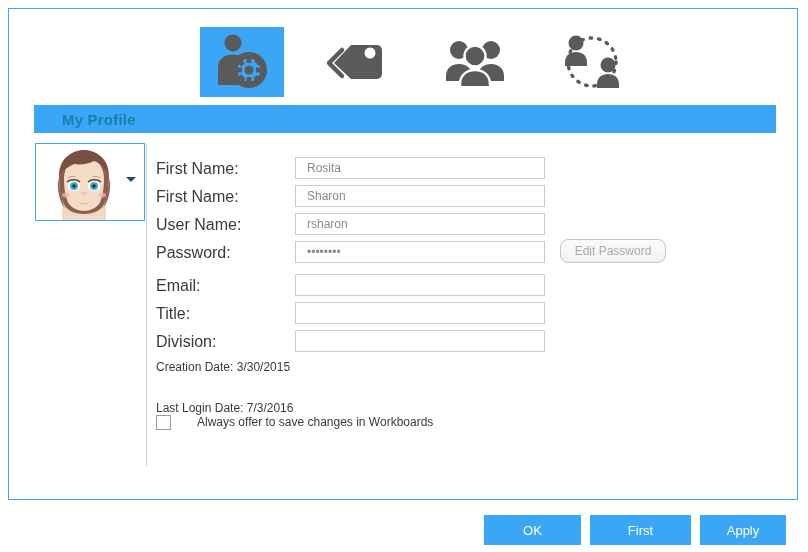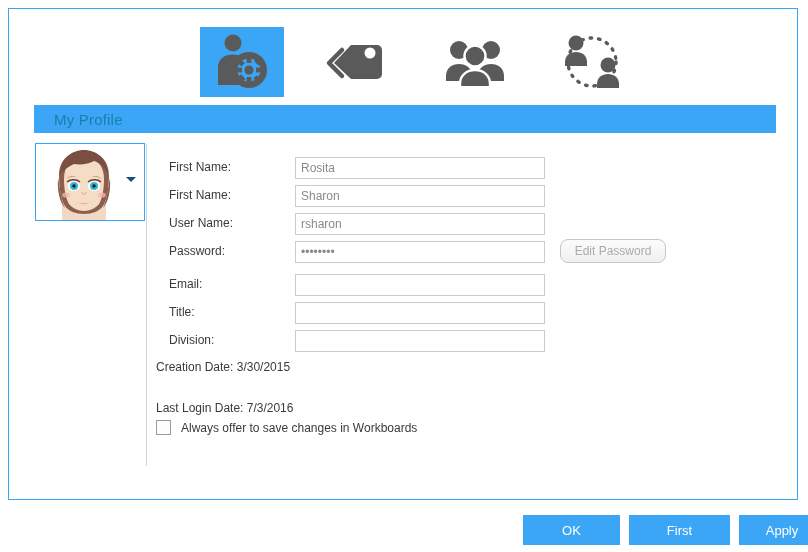--- a/index.html
+++ b/index.html
@@ -58,22 +58,22 @@
     top: 96px;
     width: 742px;
     height: 28px;
     background: #3aa6f5;
     display: flex;
     align-items: center;
   }
   #section-header .title-text {
     color: #1a7fa9;
     font-size: 15px;
-    font-weight: normal;
-    margin-left: 20px;
+    font-weight: bold;
+    margin-left: 28px;
     letter-spacing: 0.2px;
   }
 
   
   #avatar-panel {
     position: absolute;
     left: 26px;
     top: 134px;
     width: 110px;
     height: 78px;
@@ -116,38 +116,38 @@
     left: 147px;
     top: 136px;
     width: 620px;
   }
   .form-row {
     position: absolute;
     height: 22px;
   }
   .field-label {
     position: absolute;
-    left: 13px;
+    left: 0;
     top: 3px;
-    font-size: 12px;
+    font-size: 16px;
     color: #3a3a3a;
     white-space: nowrap;
   }
   .field-input {
     position: absolute;
     left: 139px;
     top: 0;
     width: 250px;
     height: 22px;
     border: 1px solid #cccccc;
     background: #ffffff;
     font-family: "Liberation Sans", sans-serif;
     font-size: 12px;
     color: #8a8a8a;
-    padding: 0 5px;
+    padding: 0 11px;
     box-sizing: border-box;
     outline: none;
   }
   .static-line {
     position: absolute;
     left: 0;
     font-size: 12px;
     color: #3a3a3a;
     white-space: nowrap;
   }
@@ -166,21 +166,22 @@
     cursor: default;
   }
 
   
   #save-changes-row {
     position: absolute;
     left: 0;
     top: 270px;
     height: 20px;
     display: flex;
-    align-items: flex-end;
+    align-items: flex-start;
+    gap: 16px;
   }
   #save-changes-checkbox {
     width: 15px;
     height: 15px;
     border: 1px solid #9b9b9b;
     background: #fdfdfd;
     box-sizing: border-box;
     cursor: pointer;
     flex: none;
   }
@@ -202,21 +203,20 @@
   .action-btn {
     position: absolute;
     top: 0;
     height: 30px;
     background: #3aa6f5;
     border: none;
     color: #ffffff;
     font-family: "Liberation Sans", sans-serif;
     font-size: 13px;
     cursor: pointer;
-    margin-left: 39px;
   }
   #ok-button { left: 484px; width: 97px; }
   #cancel-button { left: 590px; width: 101px; }
   #apply-button { left: 700px; width: 86px; }
 </style>
 </head>
 <body>
 
 <div id="dialog-frame">
 

